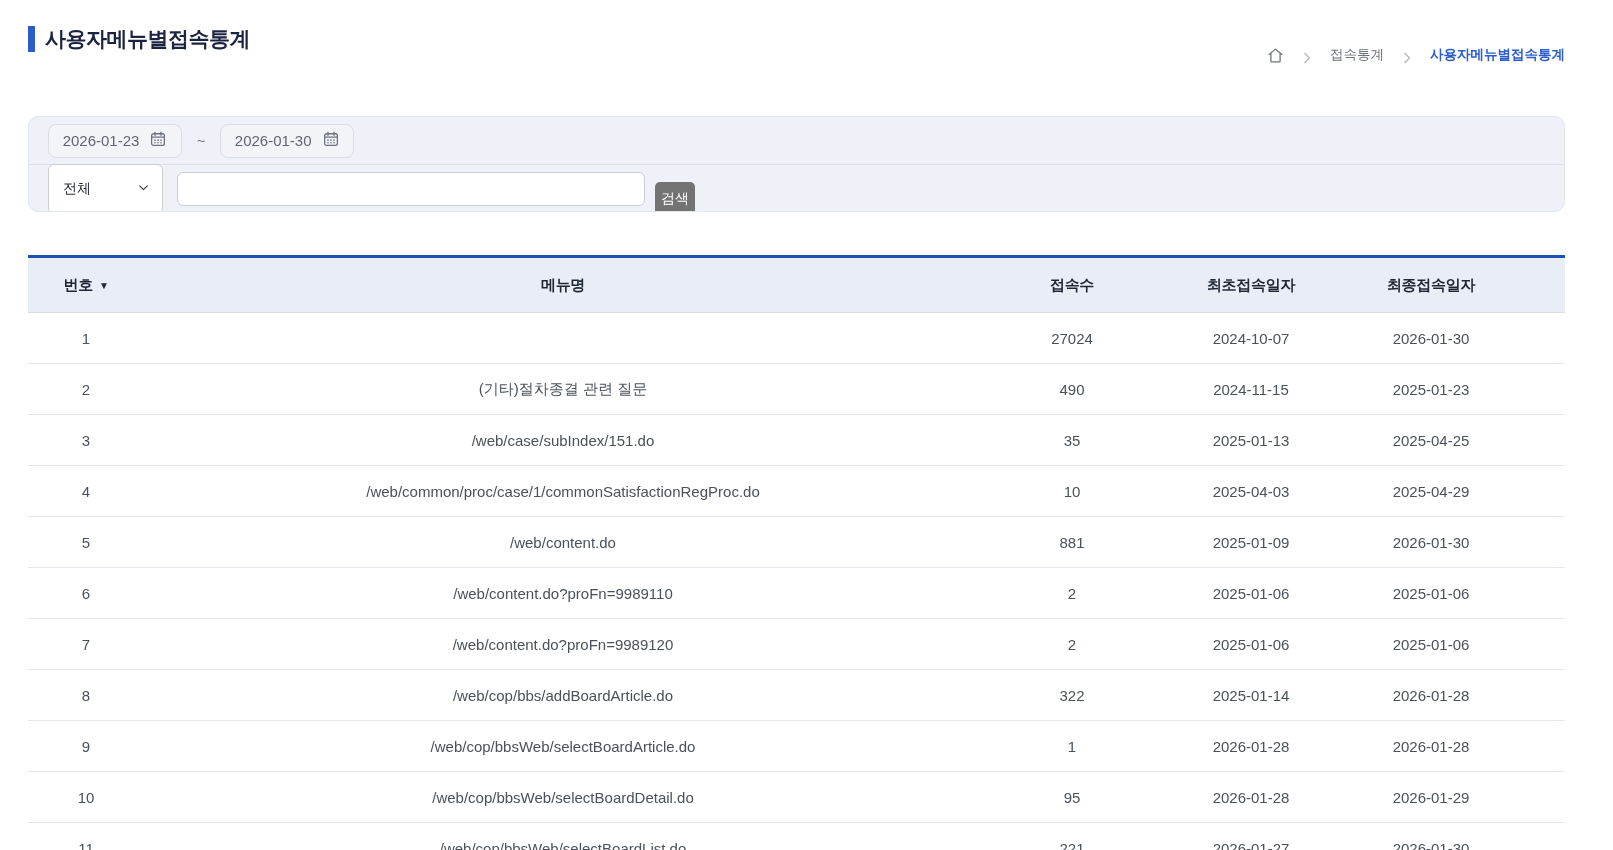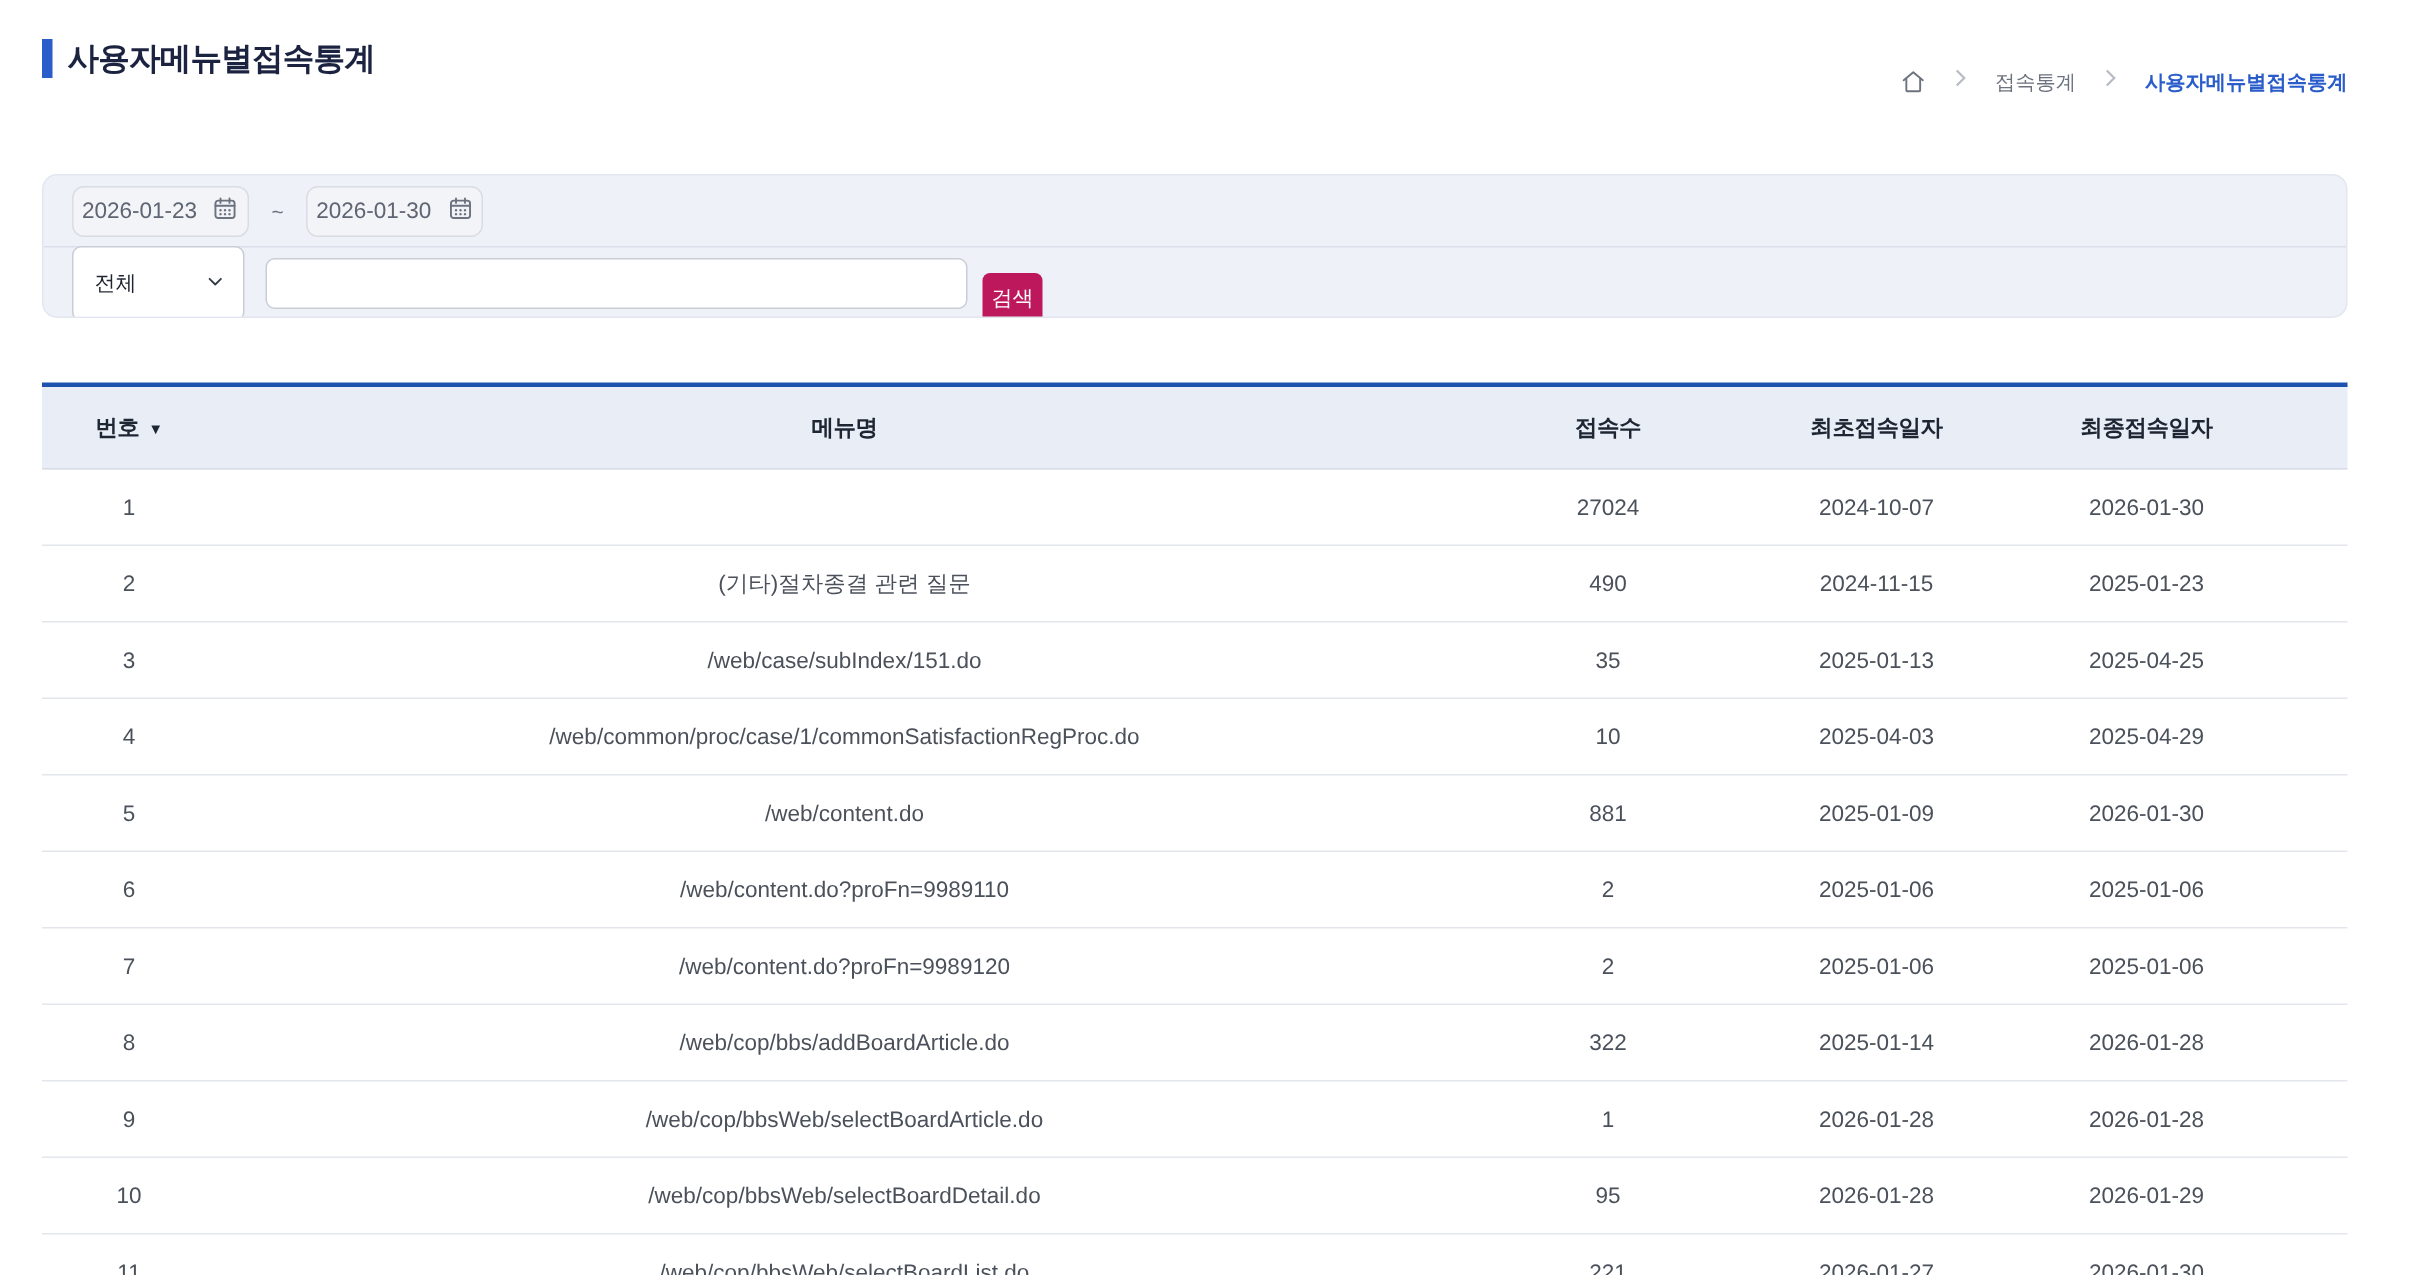--- a/index.html
+++ b/index.html
@@ -5,45 +5,45 @@
   * { margin:0; padding:0; box-sizing:border-box; }
   html,body { width:1613px; height:850px; background:#ffffff; overflow:hidden;
               font-family:"Liberation Sans","DejaVu Sans",sans-serif; }
   .page { position:relative; width:1613px; height:850px; padding:0 48px 0 28px; }
 
   
   .header { position:relative; height:72px; }
   .title-wrap { position:absolute; left:0; top:25px; display:flex; align-items:center; }
   .accent-bar { display:inline-block; width:7px; height:26px; background:#2a5cca; margin-right:10px; }
   h1.page-title { font-size:21px; font-weight:bold; color:#1c2340; letter-spacing:-0.5px; }
-  .breadcrumb { position:absolute; right:0; top:46px; display:flex; align-items:flex-start; gap:19px;
+  .breadcrumb { position:absolute; right:0; top:46px; display:flex; align-items:flex-end; gap:19px;
                 font-size:13.5px; color:#6d737e; white-space:nowrap; }
   .breadcrumb .sep { color:#b7bcc4; display:flex; align-items:center; }
   .breadcrumb .crumb { color:#6d737e; cursor:pointer; }
   .breadcrumb .crumb.current { color:#2a5cca; font-weight:bold; }
   .breadcrumb svg { display:block; }
 
   
   .filter-panel { margin-top:44px; width:100%; height:96px; background:#eef1f8;
                   border:1px solid #e2e6f0; border-radius:10px; overflow:hidden; }
   .filter-row { display:flex; align-items:center; height:48px; padding:0 19px; }
   .filter-row.first { border-bottom:1px solid #dcdfe9; height:48px; }
   .date-btn { display:flex; align-items:center; justify-content:center; gap:10px;
-              width:118px; height:34px; background:#f3f4f7; border:1px solid #d9dce3;
+              width:134px; height:34px; background:#f3f4f7; border:1px solid #d9dce3;
               border-radius:8px; font-size:15px; color:#5f6673; cursor:pointer;
               font-family:inherit; }
   .tilde { margin:0 15px; color:#6d737e; font-size:14px; }
   .select-btn { display:flex; align-items:center; justify-content:space-between;
                 width:115px; height:50px; background:#ffffff; border:1px solid #c9cdd6;
                 border-radius:6px; padding:0 12px 0 14px; font-size:14px; color:#1f2430;
                 cursor:pointer; font-family:inherit; }
   .search-input { width:468px; height:34px; margin-left:14px; background:#ffffff;
                   border:1px solid #c9cdd6; border-radius:6px; padding:0 12px;
                   font-size:14px; color:#1f2430; font-family:inherit; outline:none; }
-  .search-btn { width:40px; height:34px; margin-left:10px; background:#be185d; color:#ffffff;
+  .search-btn { width:40px; height:34px; margin-left:10px; background:#737373; color:#ffffff;
                 border:none; border-radius:5px; font-size:14px; cursor:pointer;
                 font-family:inherit;margin-top:20px; }
 
   
   table.stats { margin-top:43px; width:100%; border-collapse:collapse; table-layout:fixed; }
   table.stats thead tr { background:#e9edf6; border-top:3px solid #1d53ae;
                          border-bottom:1px solid #d8dce4; }
   table.stats th { height:56px; font-size:15px; font-weight:bold; color:#1e2533;
                    text-align:center; vertical-align:middle; letter-spacing:-0.3px; }
   table.stats th .sort { font-size:10px; color:#1e2533; margin-left:6px; vertical-align:1px; }

